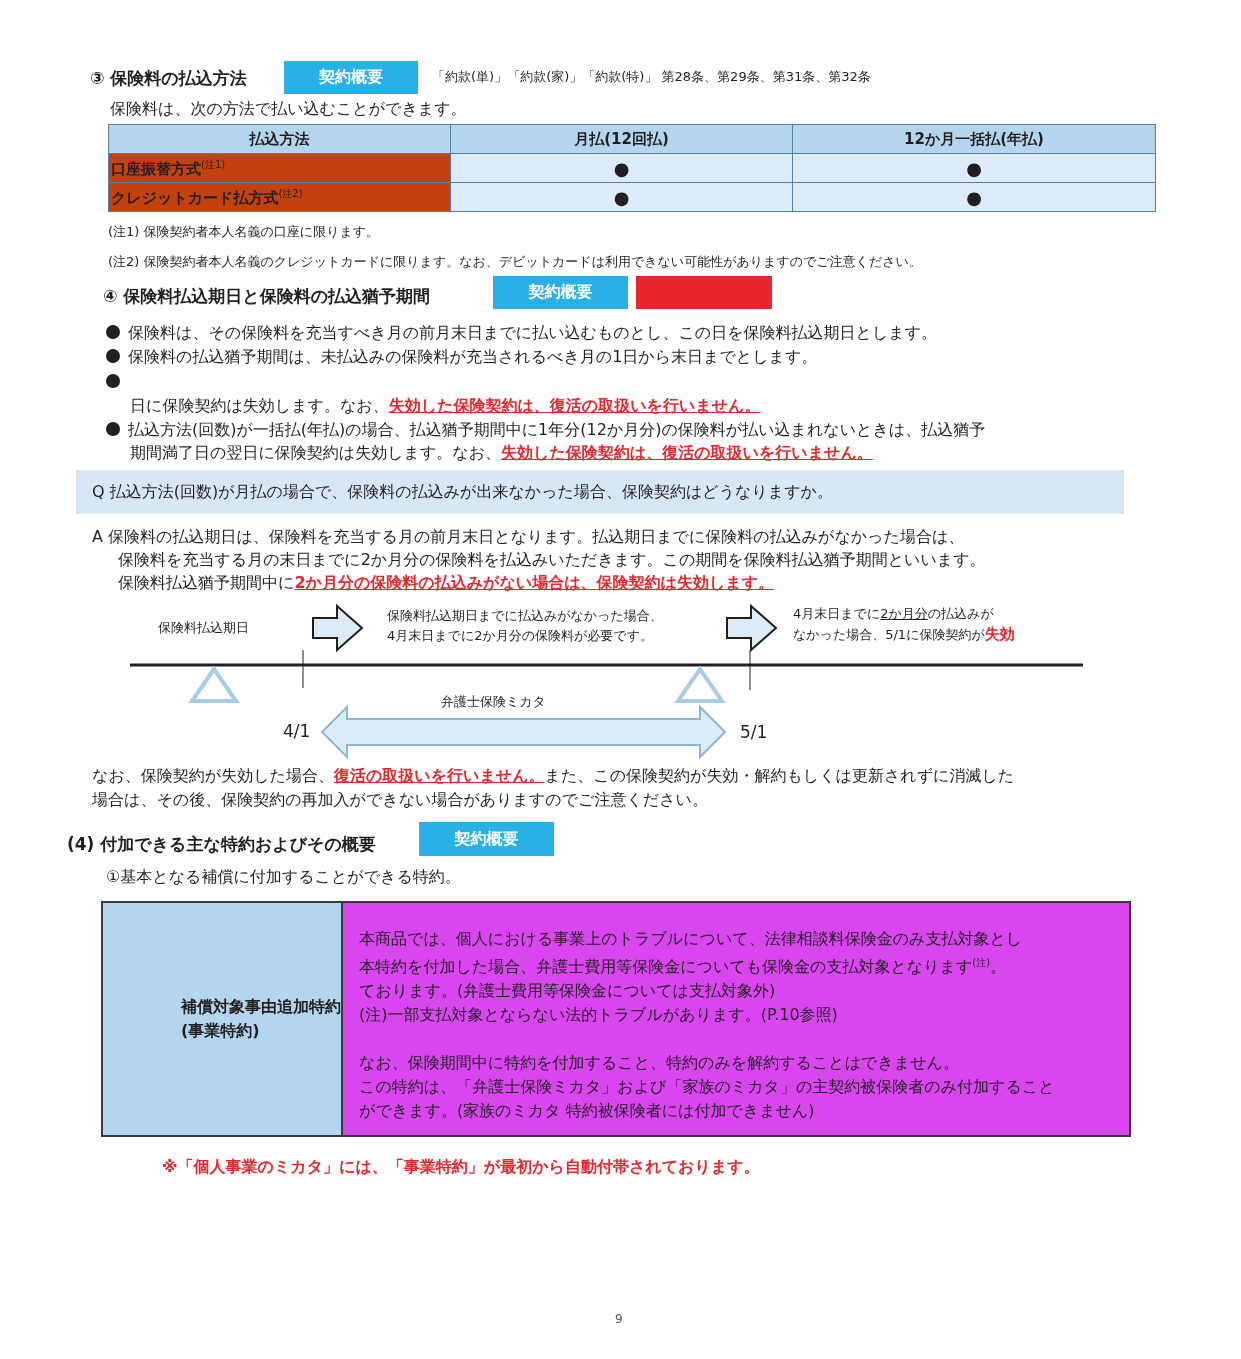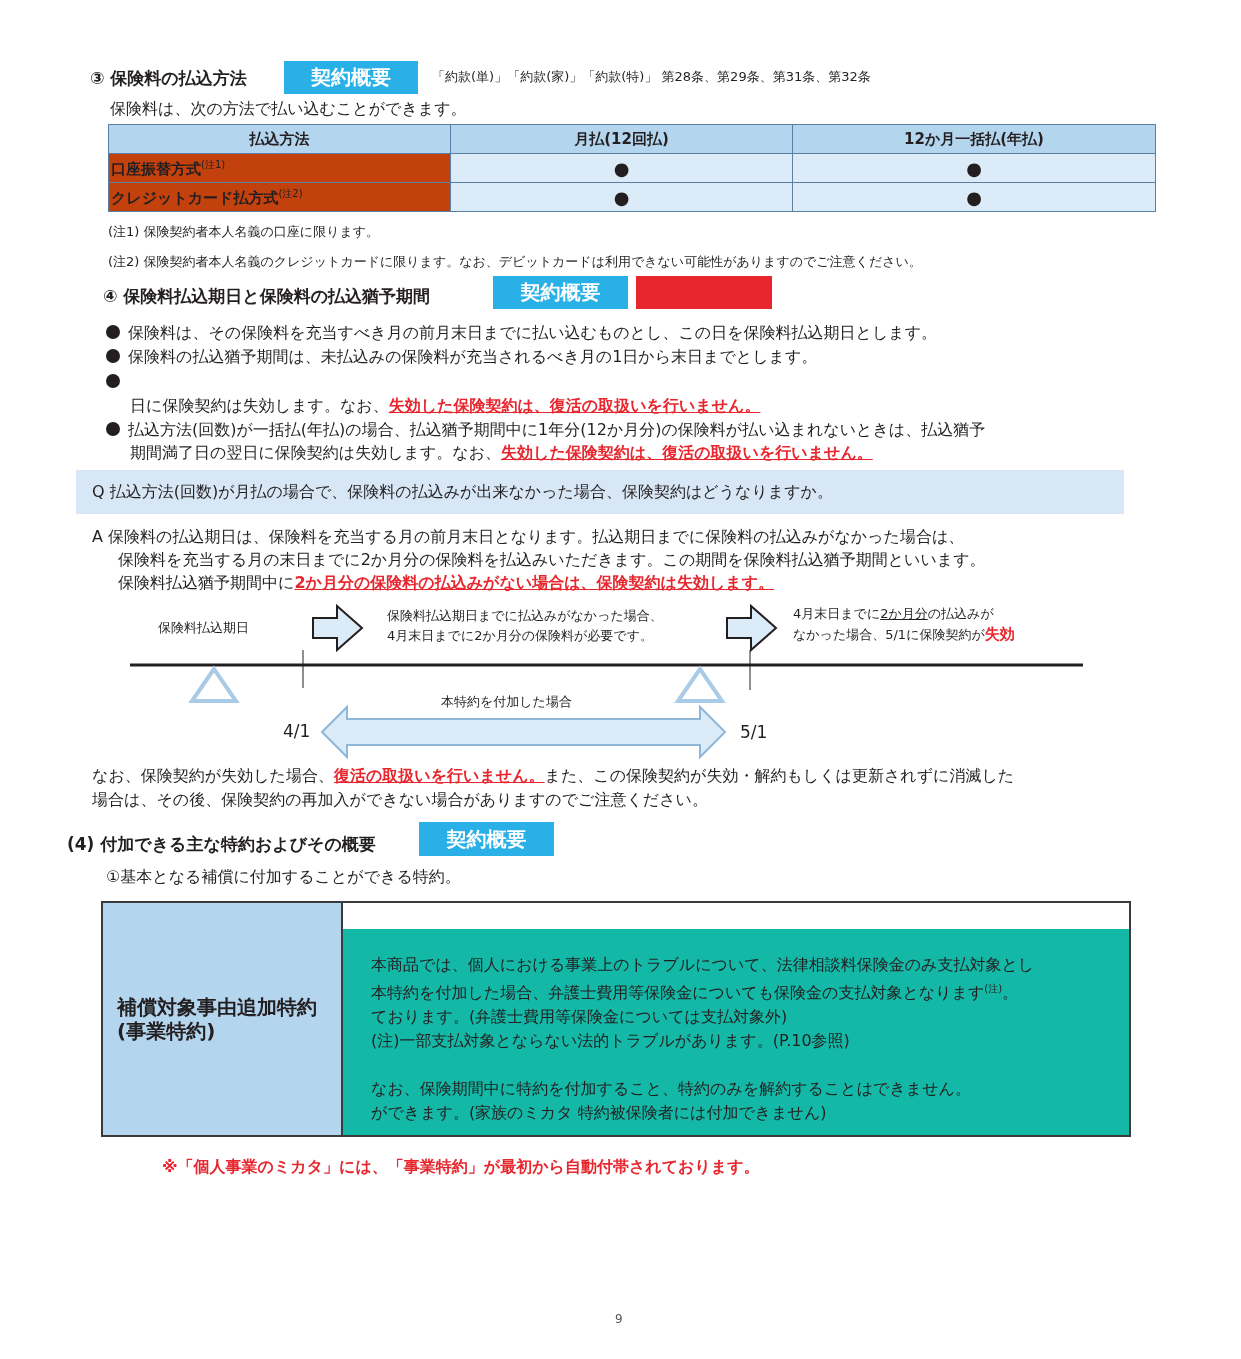--- a/index.html
+++ b/index.html
@@ -3,21 +3,21 @@
   <meta charset="utf-8">
   <style>
     html, body { margin: 0; padding: 0; background: #ffffff; }
     body {
       width: 1241px; height: 1359px; position: relative; overflow: hidden;
       font-family: "DejaVu Sans", sans-serif; color: #231f20;
     }
     .abs { position: absolute; white-space: nowrap; }
     .badge {
       position: absolute; display: flex; align-items: center; justify-content: center;
-      color: #ffffff; font-size: 20px; font-weight: bold;
+      color: #ffffff; font-size: 16px; font-weight: bold;
     }
     .badge.blue { background: #29b0e6; }
     .badge.red { background: #e8262e; }
     .h3 { font-size: 17px; font-weight: bold; }
     .txt { font-size: 16px; }
     .small { font-size: 13px; }
     .red-ul { color: #e8262e; font-weight: bold; text-decoration: underline; text-decoration-color: #e8262e; }
     .red { color: #e8262e; font-weight: bold; }
 
     
@@ -42,24 +42,24 @@
     }
 
     
     .rider {
       position: absolute; left: 101px; top: 901px; width: 1030px; height: 236px;
       border: 2px solid #3a3a3a; display: flex; box-sizing: border-box;
     }
     .rider .left {
       width: 240px; background: #b4d5ee; border-right: 2px solid #3a3a3a;
       display: flex; align-items: center; padding-left: 14px; box-sizing: border-box;
-      font-size: 20px; font-weight: bold; line-height: 24px;
+      font-size: 16px; font-weight: bold; line-height: 24px; justify-content: flex-end;
     }
     .rider .right {
-      flex: 1; background: #14b8a6; padding: 24px 0 0 28px; font-size: 16px; line-height: 24px; margin-top: 26px;
+      flex: 1; background: #d946ef; padding: 24px 0 0 16px; font-size: 16px; line-height: 24px;
     }
     .rider sup { font-size: 10px; }
   </style>
 </head>
 <body>
 
 <div class="abs h3" style="left:90px; top:67px;">③ 保険料の払込方法</div>
 <div class="badge blue" style="left:284px; top:61px; width:134px; height:33px;">契約概要</div>
 <div class="abs small" style="left:432px; top:68px;">「約款(単)」「約款(家)」「約款(特)」 第28条、第29条、第31条、第32条</div>
 <div class="abs txt" style="left:110px; top:99px;">保険料は、次の方法で払い込むことができます。</div>
@@ -118,21 +118,21 @@
   <polygon points="214,74 192,106 236,106" fill="none" stroke="#a9cbe6" stroke-width="4"></polygon>
   <polygon points="700,74 678,106 722,106" fill="none" stroke="#a9cbe6" stroke-width="4"></polygon>
 
   <polygon points="322,137 347,112 347,124 700,124 700,112 725,137 700,162 700,150 347,150 347,162" fill="#dcebf8" stroke="#8fb7da" stroke-width="2"></polygon>
 </svg>
 <div class="abs small" style="left:158px; top:619px;">保険料払込期日</div>
 <div class="abs small" style="left:387px; top:607px;">保険料払込期日までに払込みがなかった場合、</div>
 <div class="abs small" style="left:387px; top:627px;">4月末日までに2か月分の保険料が必要です。</div>
 <div class="abs small" style="left:793px; top:605px;"><span>4月末日までに</span><span style="text-decoration:underline;margin-top:32px;">2か月分</span><span>の払込みが</span></div>
 <div class="abs small" style="left:793px; top:625px;"><span>なかった場合、5/1に保険契約が</span><span class="red" style="font-size:15px;">失効</span></div>
-<div class="abs small" style="left:441px; top:693px;">本特約を付加した場合</div>
+<div class="abs small" style="left:441px; top:693px;">弁護士保険ミカタ</div>
 <div class="abs" style="left:283px; top:721px; font-size:17px;">4/1</div>
 <div class="abs" style="left:740px; top:722px; font-size:17px;">5/1</div>
 
 <div class="abs txt" style="left:92px; top:766px;"><span>なお、保険契約が失効した場合、</span><span class="red-ul">復活の取扱いを行いません。</span><span>また、この保険契約が失効・解約もしくは更新されずに消滅した</span></div>
 <div class="abs txt" style="left:92px; top:790px;">場合は、その後、保険契約の再加入ができない場合がありますのでご注意ください。</div>
 
 <div class="abs h3" style="left:67px; top:833px;">(4) 付加できる主な特約およびその概要</div>
 <div class="badge blue" style="left:419px; top:822px; width:135px; height:34px;">契約概要</div>
 <div class="abs txt" style="left:106px; top:867px;">①基本となる補償に付加することができる特約。</div>
 
@@ -143,19 +143,20 @@
       <div>(事業特約)</div>
     </div>
   </div>
   <div class="right">
     <div>本商品では、個人における事業上のトラブルについて、法律相談料保険金のみ支払対象とし</div>
     <div><span>本特約を付加した場合、弁護士費用等保険金についても保険金の支払対象となります</span><sup>(注)</sup><span>。</span></div>
     <div>ております。(弁護士費用等保険金については支払対象外)</div>
     <div>(注)一部支払対象とならない法的トラブルがあります。(P.10参照)</div>
     <div style="height:24px;"></div>
     <div>なお、保険期間中に特約を付加すること、特約のみを解約することはできません。</div>
+    <div>この特約は、「弁護士保険ミカタ」および「家族のミカタ」の主契約被保険者のみ付加すること</div>
     <div>ができます。(家族のミカタ 特約被保険者には付加できません)</div>
   </div>
 </div>
 
 <div class="abs red" style="left:118px; top:1157px; font-size:16px;margin-left:44px;">※「個人事業のミカタ」には、「事業特約」が最初から自動付帯されております。</div>
 
 <div class="abs" style="left:615px; top:1312px; font-size:12px; color:#555;">9</div>
 
 </body></html>

